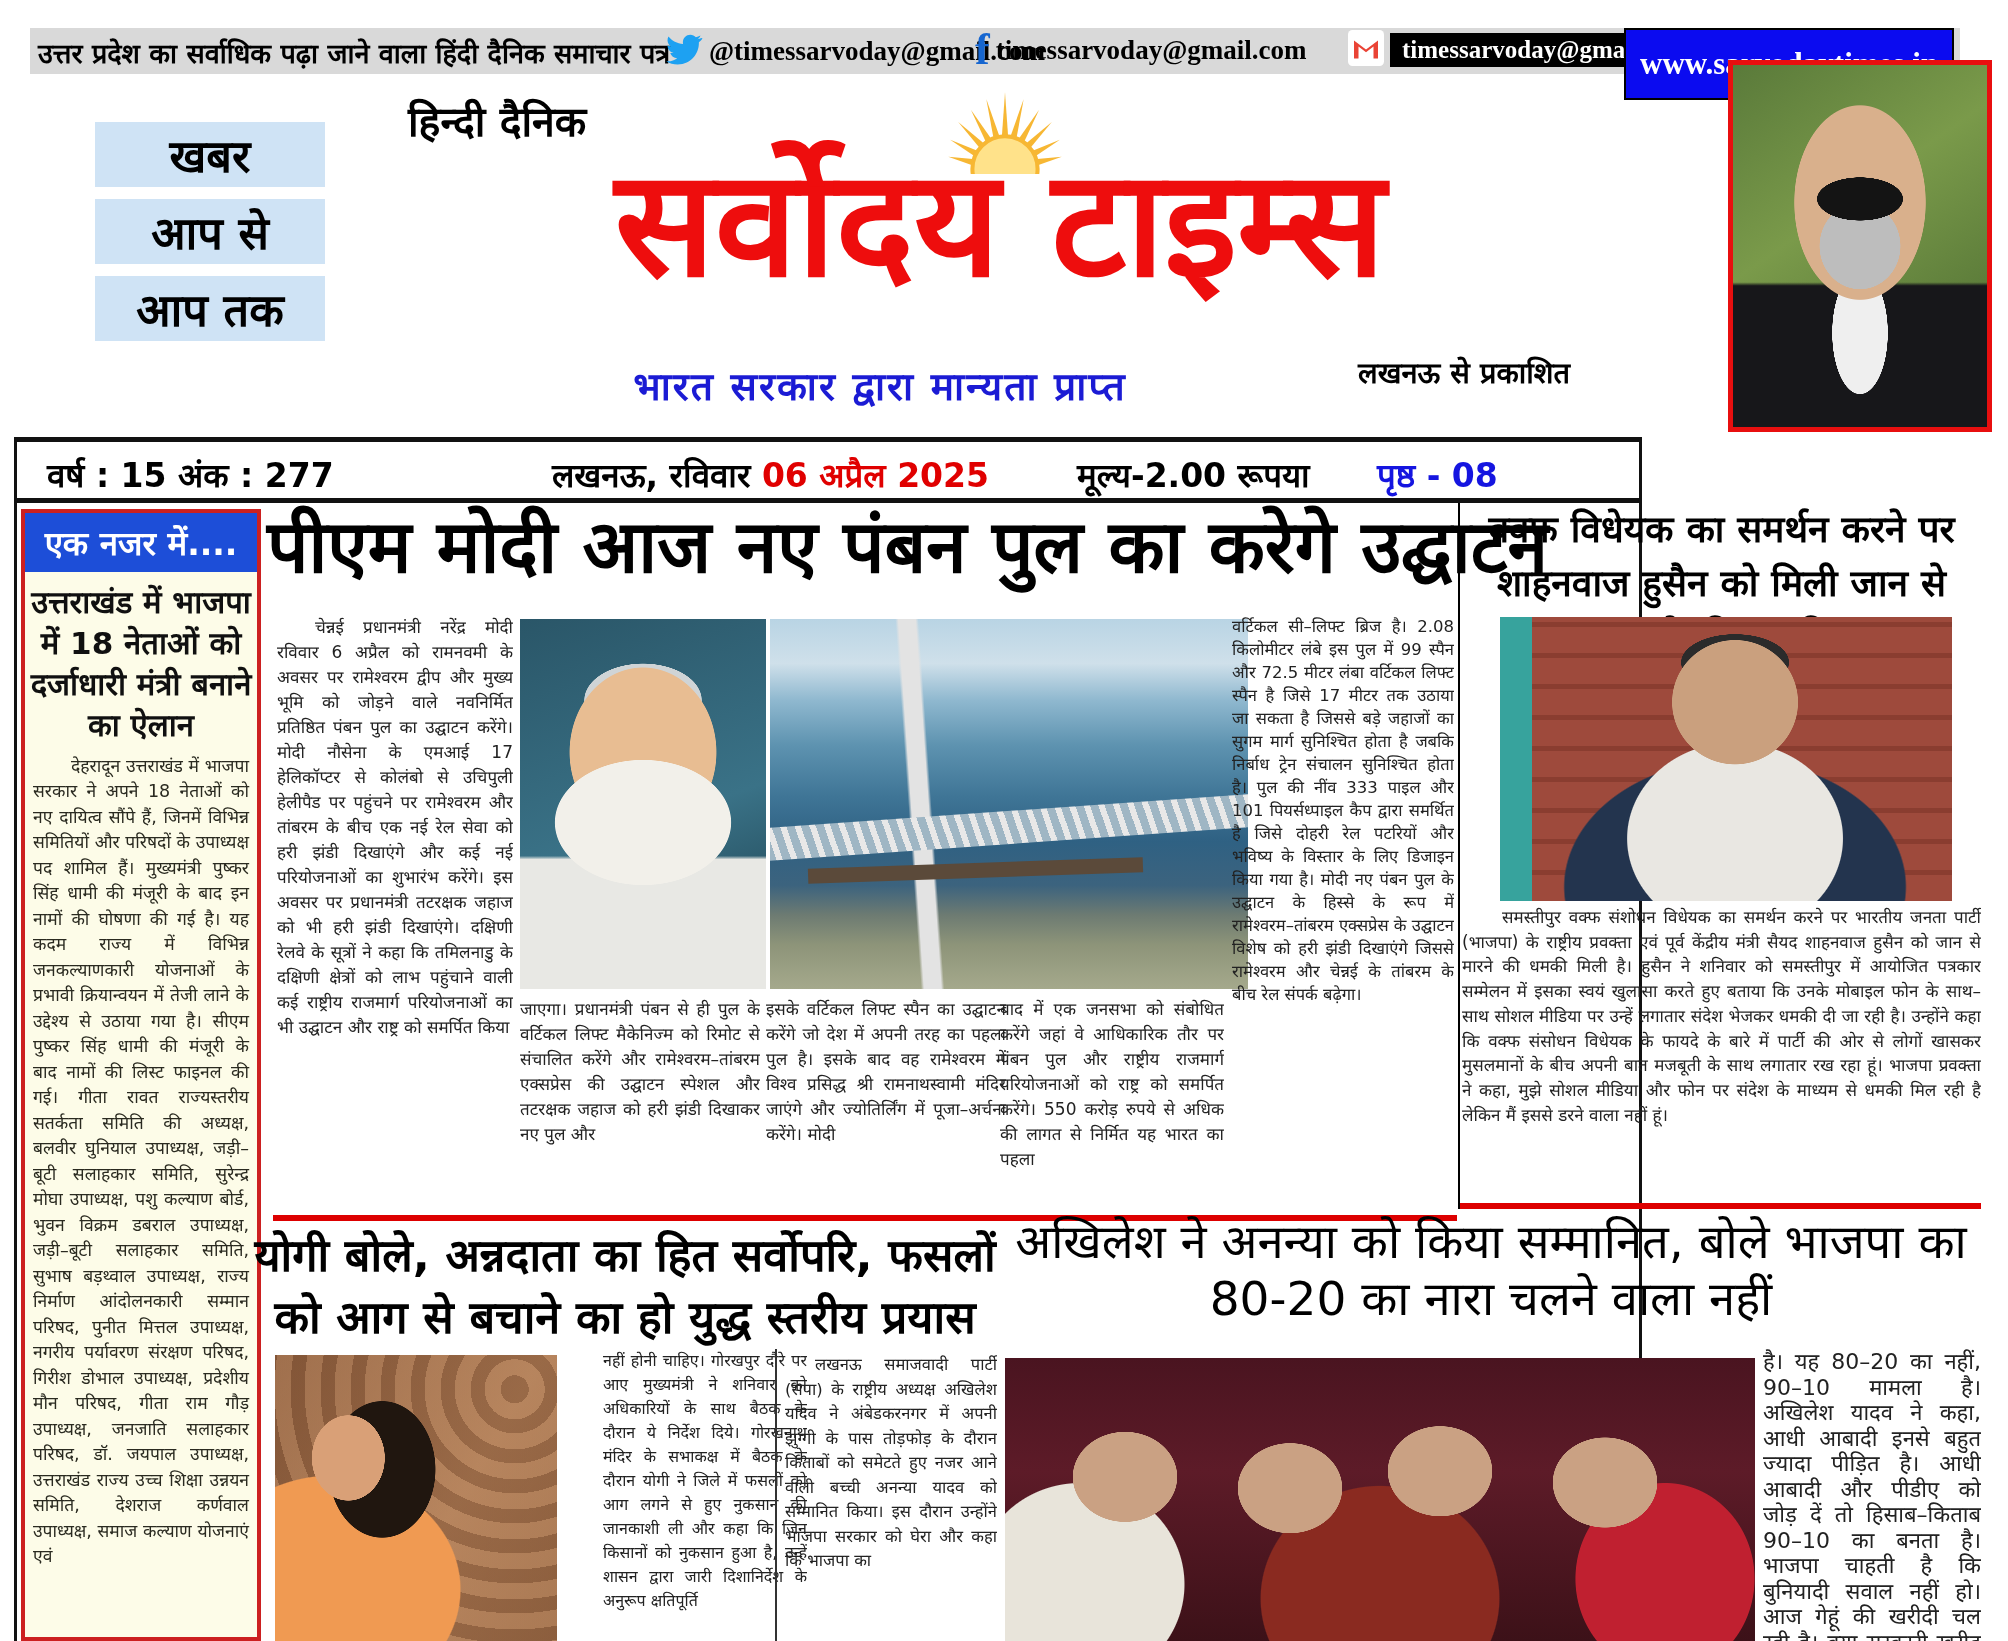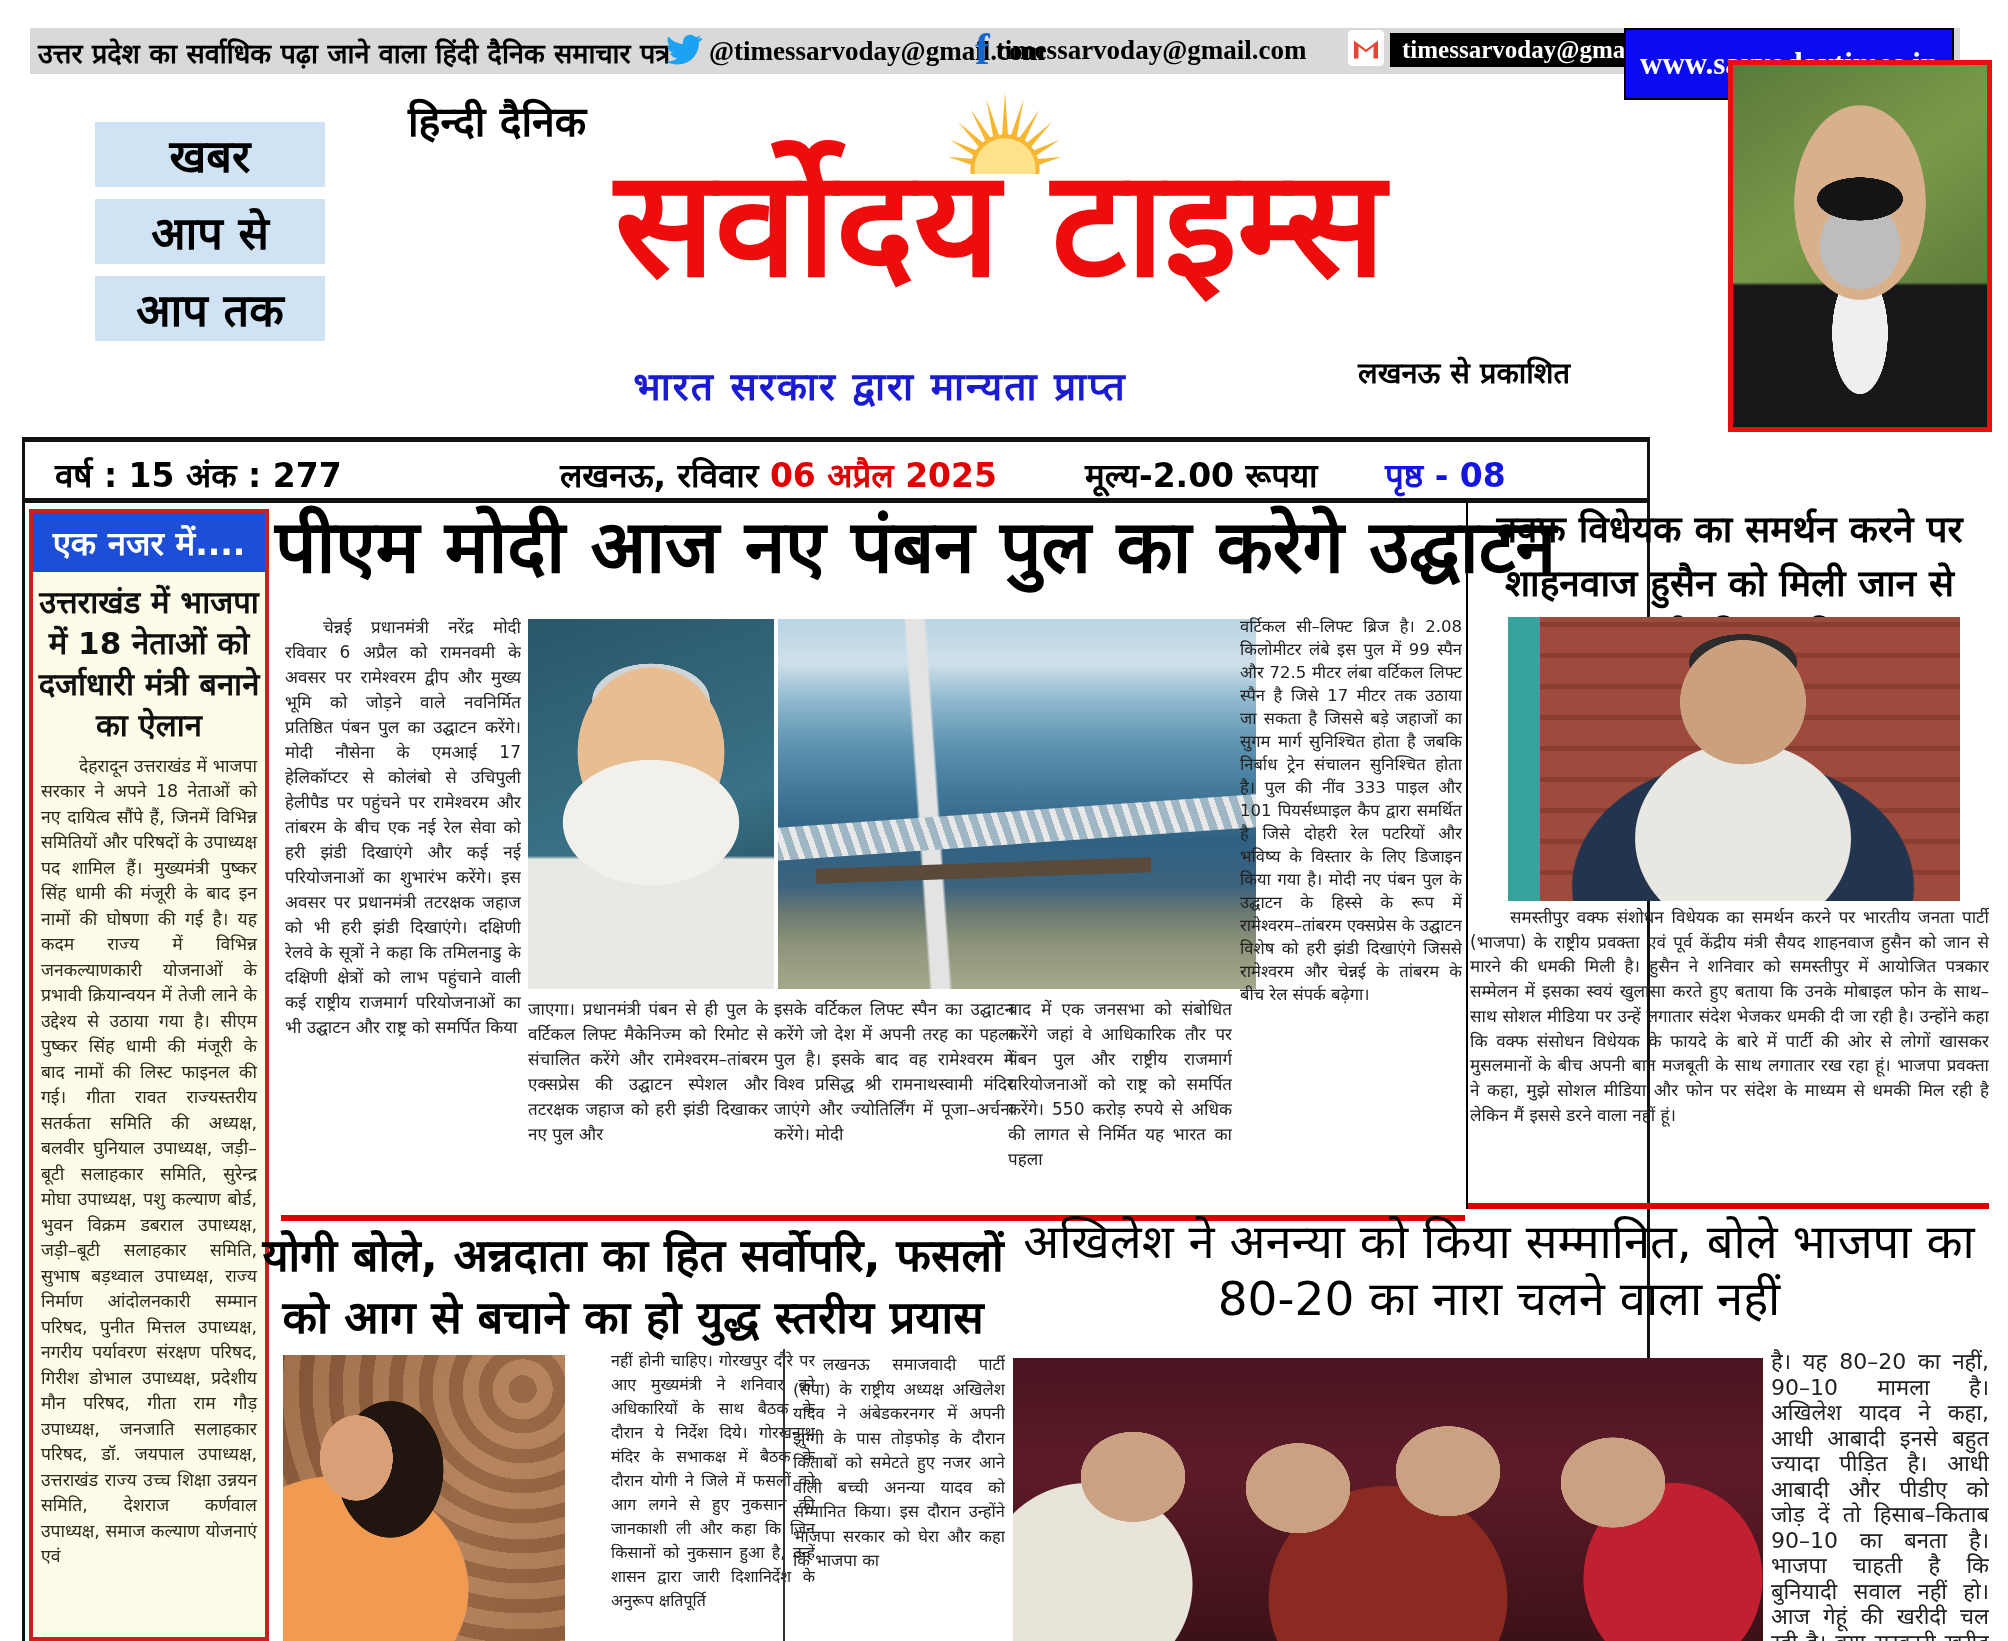--- a/index.html
+++ b/index.html
@@ -37,21 +37,21 @@
   .amitabh { position:absolute; right:16px; top:-14px; width:264px; height:372px; border:5px solid #e80f0f;
              background:
                radial-gradient(ellipse 17% 6% at 50% 37%, #141414 99%, transparent 100%),
                radial-gradient(ellipse 16% 12% at 50% 50%, #bdbdbd 99%, transparent 100%),
                radial-gradient(ellipse 26% 27% at 50% 38%, #d9b08c 99%, transparent 100%),
                radial-gradient(ellipse 11% 17% at 50% 74%, #efefef 99%, transparent 100%),
                linear-gradient(transparent 60%, #17171a 61%),
                linear-gradient(145deg,#5a7a3a,#7a9a4a 40%,#46662e); }
 
   
-  .frame { position:absolute; left:22px; top:437px; width:1628px; height:1204px;
+  .frame { position:absolute; left:14px; top:437px; width:1628px; height:1204px;
            border-left:3px solid #111; border-right:3px solid #111; }
   .datebar { position:relative; width:100%; height:66px; border-top:5px solid #111; border-bottom:5px solid #111; }
   .datebar .ditem { position:absolute; top:10px; font-size:33px; font-weight:bold; color:#000; }
   .d-issue { left:30px; }
   .d-place { left:535px; }
   .d-date  { color:#e00000 !important; }
   .d-price { left:1060px;text-align:right; }
   .d-page  { left:1360px; color:#1515e0 !important; }
 
   .stories { position:relative; width:1964px; height:1138px; overflow:hidden; }

